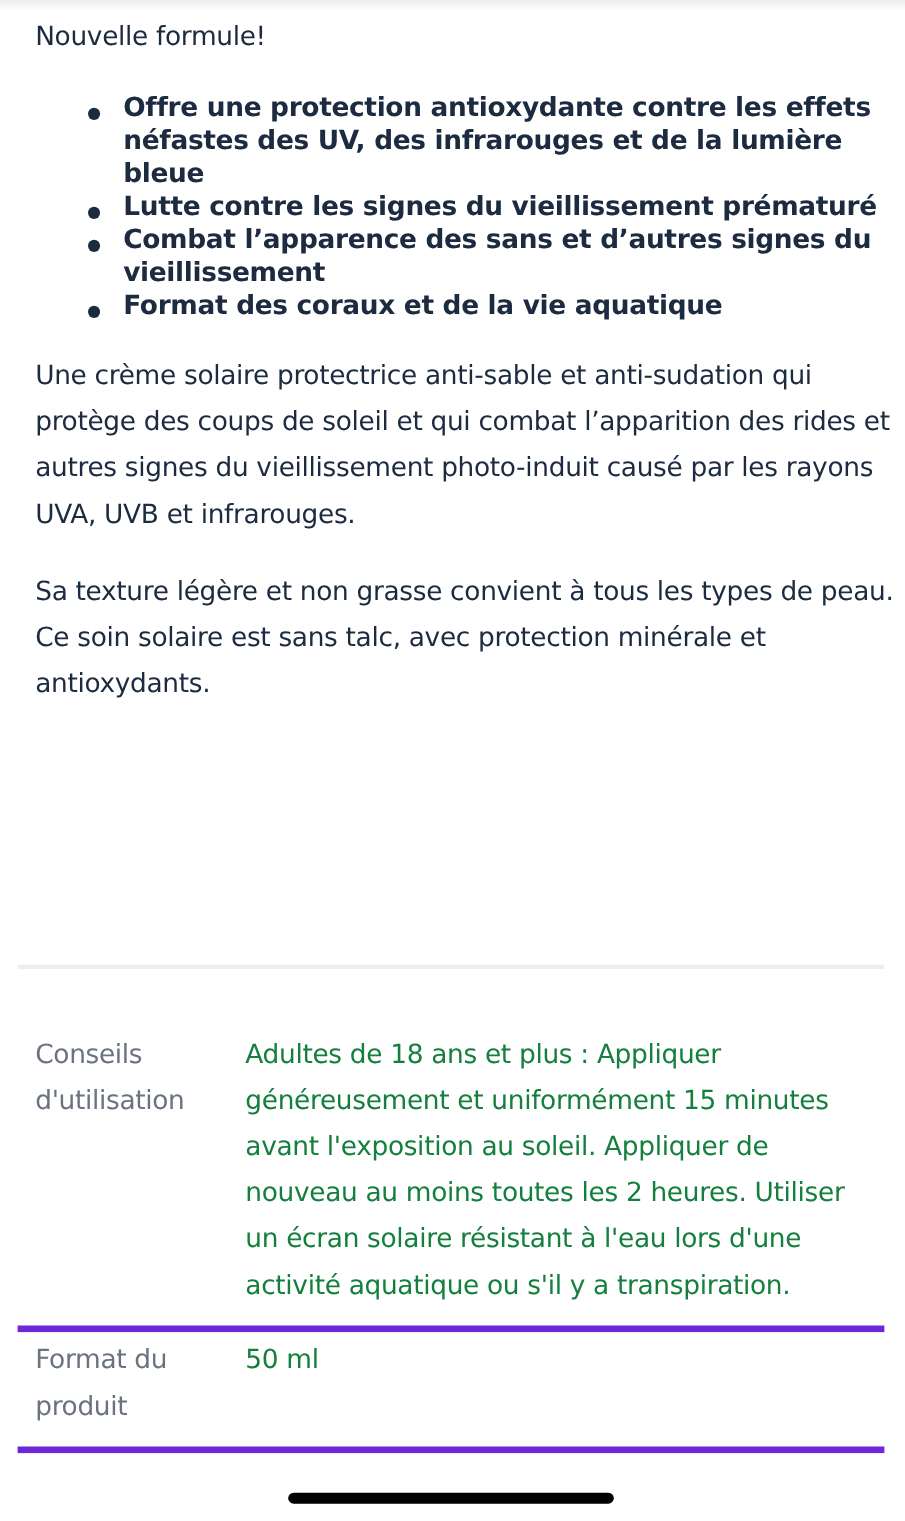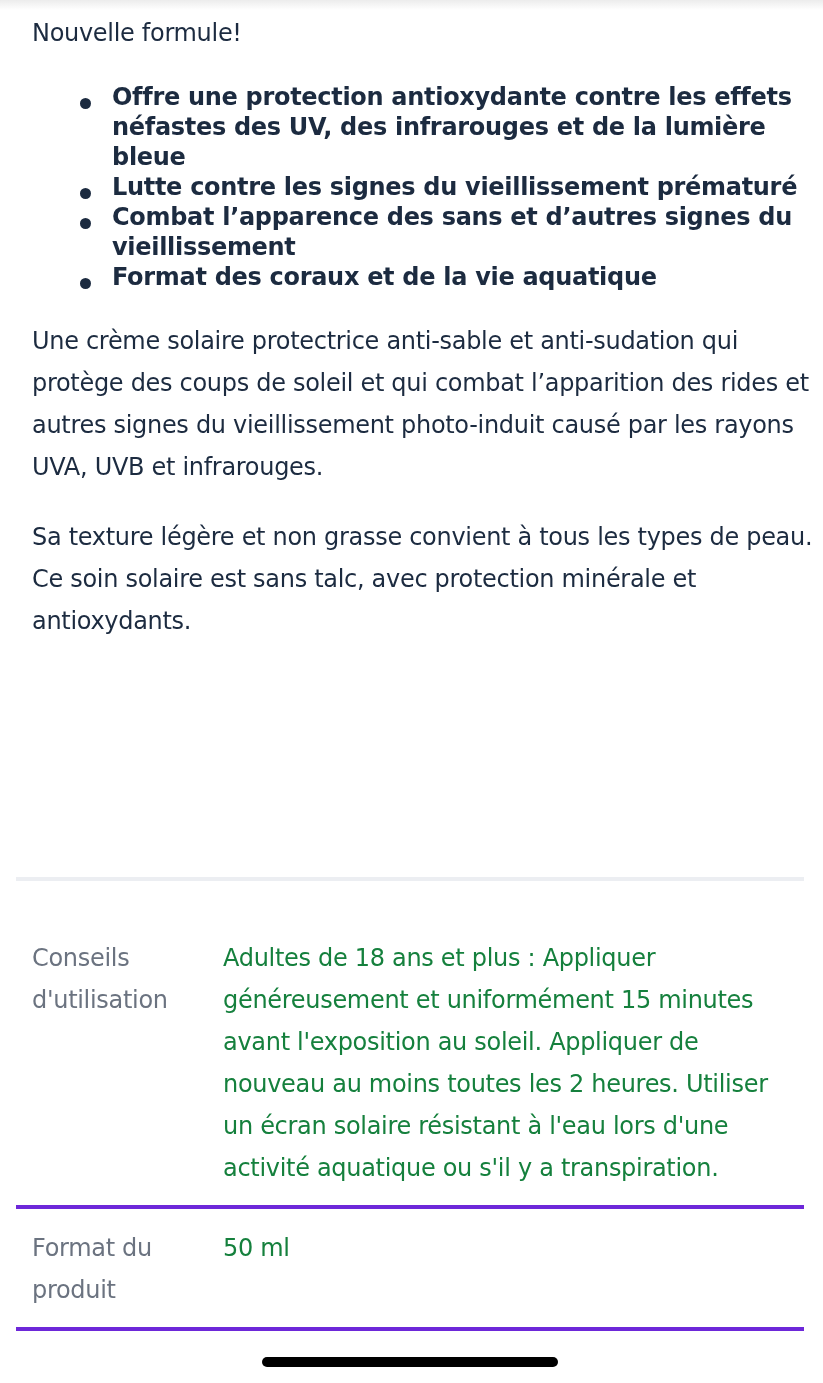--- a/index.html
+++ b/index.html
@@ -70,40 +70,40 @@
   }
   .spec-table {
     position: absolute;
     left: 16px;
     top: 937px;
     width: 788px;
   }
   .spec-row {
     display: flex;
     padding: 0 0 0 16px;
-    border-bottom: 4px solid #6d28d9;
+    border-bottom: 6px solid #6d28d9;
   }
   .spec-row .label {
     width: 191px;
     flex: none;
     font-size: 24px;
     line-height: 42px;
     color: #6b7380;
     letter-spacing: -0.3px;
   }
   .spec-row .value {
     flex: 1;
     font-size: 24px;
     line-height: 42px;
     color: #15803d;
     letter-spacing: -0.3px;
     padding-right: 20px;
   }
   .row-usage { padding-top: 0; padding-bottom: 16px; }
-  .row-format { padding-top: 18px; padding-bottom: 16px; }
+  .row-format { padding-top: 4px; padding-bottom: 16px; }
   .home-indicator {
     position: absolute;
     left: 262px;
     top: 1357px;
     width: 296px;
     height: 10px;
     border-radius: 5px;
     background: #000000;
   }
 </style>

